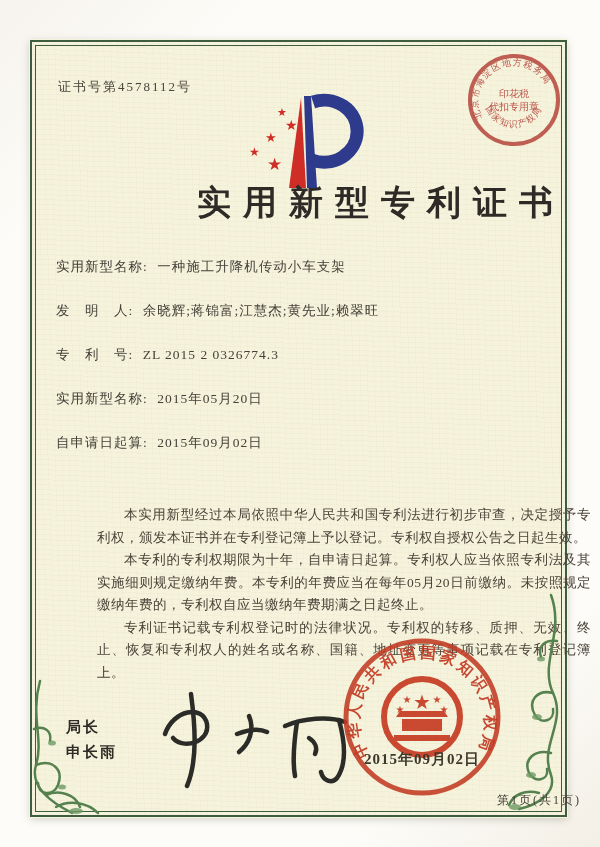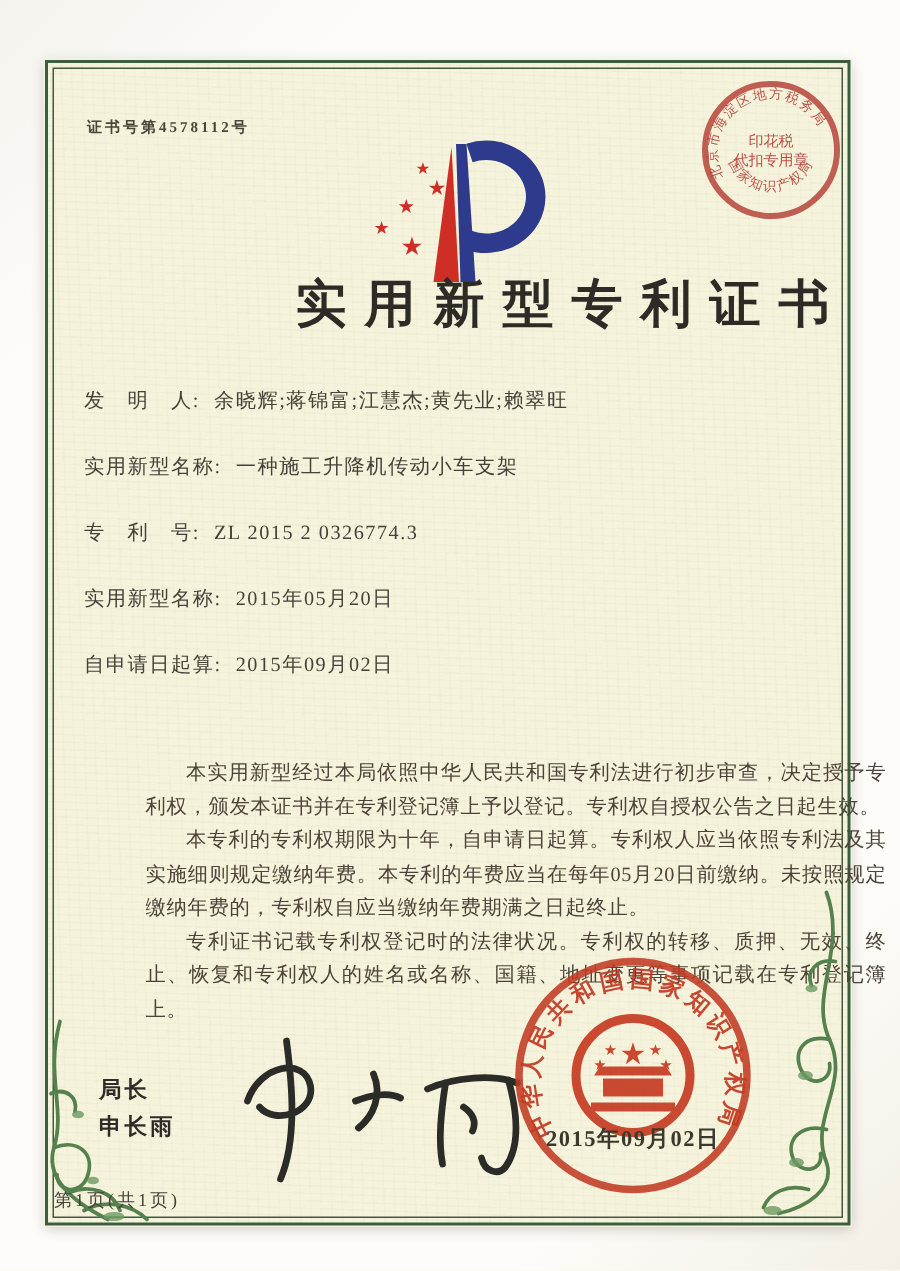--- a/index.html
+++ b/index.html
@@ -22,21 +22,21 @@
     border:2px solid #3d5c40;
     box-shadow:0 0 0 1px #f6f3dd, 0 2px 8px rgba(60,60,40,0.25);
   }
   .cert-inner-frame{
     position:absolute; inset:3px;
     border:1px solid #3d5c40;
     pointer-events:none;
   }
   .cert-no{
     position:absolute; left:26px; top:36px;
-    font-size:10px; letter-spacing:2px; color:#4a463c;font-weight:bold;
+    font-size:13px; letter-spacing:2px; color:#4a463c;
   }
   .logo{ position:absolute; left:205px; top:44px; }
   .title{
     position:absolute; left:0; top:138px; width:100%;
     text-align:right; font-size:34px; font-weight:bold;
     letter-spacing:12px; color:#2e2b26; text-indent:12px;
   }
   .fields{ position:absolute; left:24px; top:216px; width:490px; }
   .field-row{ height:44px; font-size:13.5px; color:#45413a; white-space:nowrap; }
   .field-label{ letter-spacing:1px; }
@@ -56,22 +56,22 @@
   }
   .signature-svg{ position:absolute; left:105px; top:640px; }
   .seal-bottom-svg{ position:absolute; left:290px; top:575px; }
   .seal-date{
     position:absolute; left:292px; top:708px; width:196px;
     text-align:center; font-size:15px; font-weight:bold;
     color:#3c382c; letter-spacing:1px;
   }
   .stamp-top-svg{ position:absolute; left:432px; top:8px; }
   .footer{
-    position:absolute; left:4px; bottom:6px; width:100%;
-    text-align:left; font-size:12px; color:#45413a; letter-spacing:2px;
+    position:absolute; left:16px; bottom:6px; width:100%;
+    text-align:right; font-size:12px; color:#45413a; letter-spacing:2px;
   }
   .orn-bl{ position:absolute; left:-6px; bottom:-4px; }
   .orn-br{ position:absolute; right:-4px; bottom:2px; }
 </style>
 </head>
 <body>
 
 <div class="photo-bg"></div>
 
 <div class="cert">
@@ -87,26 +87,26 @@
     <text x="48" y="44" font-size="14" fill="#cf2e26">★</text>
     <text x="28" y="56" font-size="13" fill="#cf2e26">★</text>
     <text x="12" y="70" font-size="12" fill="#cf2e26">★</text>
     <text x="30" y="84" font-size="17" fill="#cf2e26">★</text>
   </svg>
 
   <div class="title">实用新型专利证书</div>
 
   <div class="fields">
     <div class="field-row">
+      <span class="field-label">实用新型名称:</span>
+      <span class="field-value">一种施工升降机传动小车支架</span>
+    </div>
+    <div class="field-row">
       <span class="field-label">发　明　人:</span>
       <span class="field-value">余晓辉;蒋锦富;江慧杰;黄先业;赖翠旺</span>
-    </div>
-    <div class="field-row">
-      <span class="field-label">实用新型名称:</span>
-      <span class="field-value">一种施工升降机传动小车支架</span>
     </div>
     <div class="field-row">
       <span class="field-label">专　利　号:</span>
       <span class="field-value">ZL 2015 2 0326774.3</span>
     </div>
     <div class="field-row">
       <span class="field-label">实用新型名称:</span>
       <span class="field-value">2015年05月20日</span>
     </div>
     <div class="field-row">

